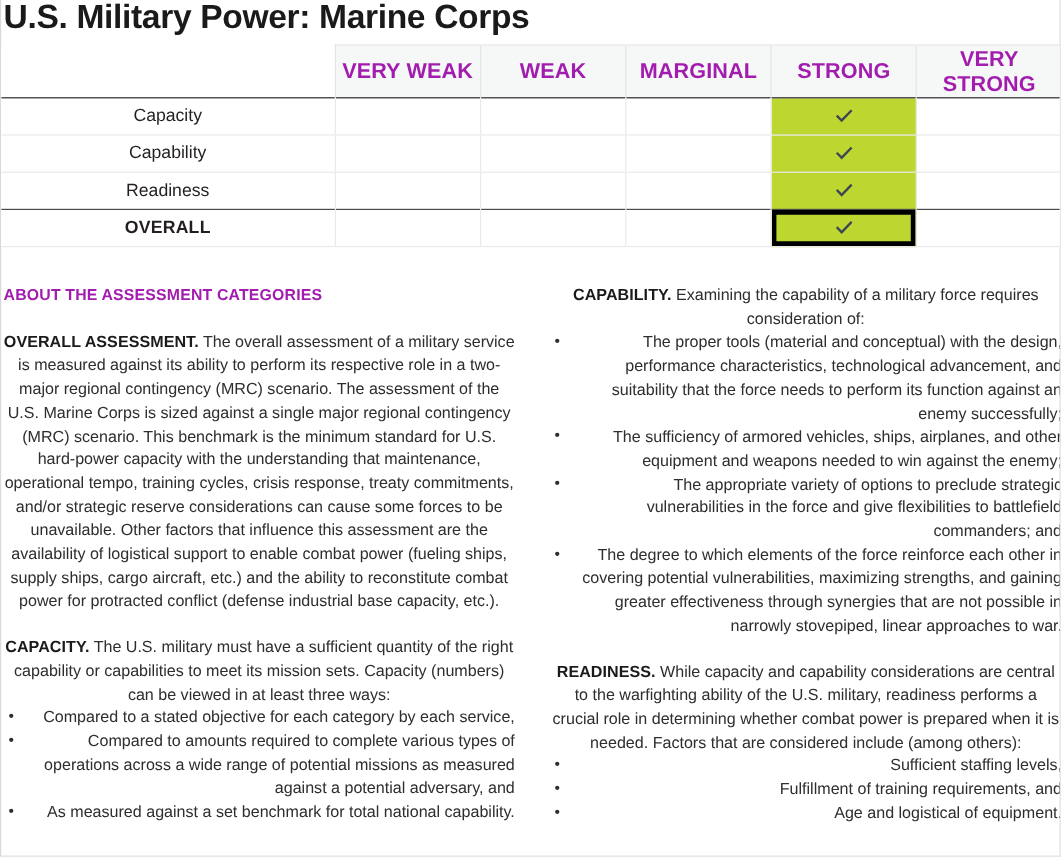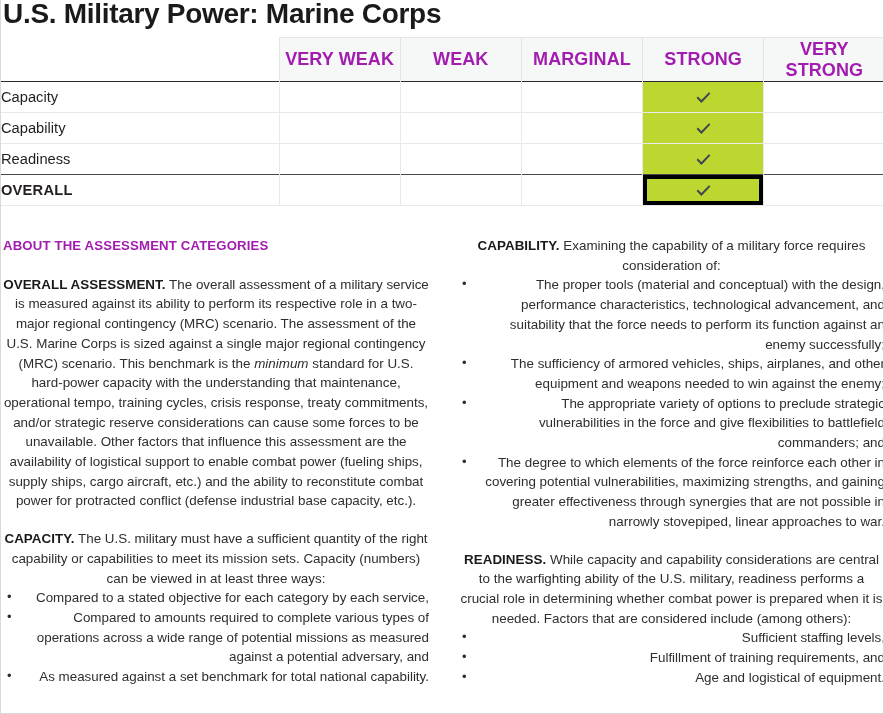--- a/index.html
+++ b/index.html
@@ -66,21 +66,21 @@
     font-size: 18px;
     font-weight: bold;
     letter-spacing: 0.1px;
     color: #a21caf;
     text-align: center;
     vertical-align: middle;
   }
   .hdr-cell.last { border-right: 1px solid #e3e4e5; }
 
   
-  tr.data-row td { height: 30px; }
+  tr.data-row td { height: 30px; text-align: center; }
   td.row-label {
     font-size: 14.7px;
     color: #231f20;
     vertical-align: middle;
     padding-left: 3px;
     border-top: 1px solid #e8e9ea;
     background: #ffffff;
   }
   td.cell {
     border-left: 1px solid #e8e9ea;
@@ -139,21 +139,21 @@
   p.para {
     margin: 0 0 18px 0;
     text-align: center;
   }
   p.para.tight { margin-bottom: 0; }
   .lead {
     font-weight: bold;
     color: #1a1a1a;
     letter-spacing: 0.05px;
   }
-  .ital { font-style: italic; }
+  .ital { }
 
   ul.bullets {
     list-style: none;
     margin: 0;
     padding: 0;
   }
   ul.bullets li {
     position: relative;
     padding-left: 22px;
     margin: 0 0 0 0;

